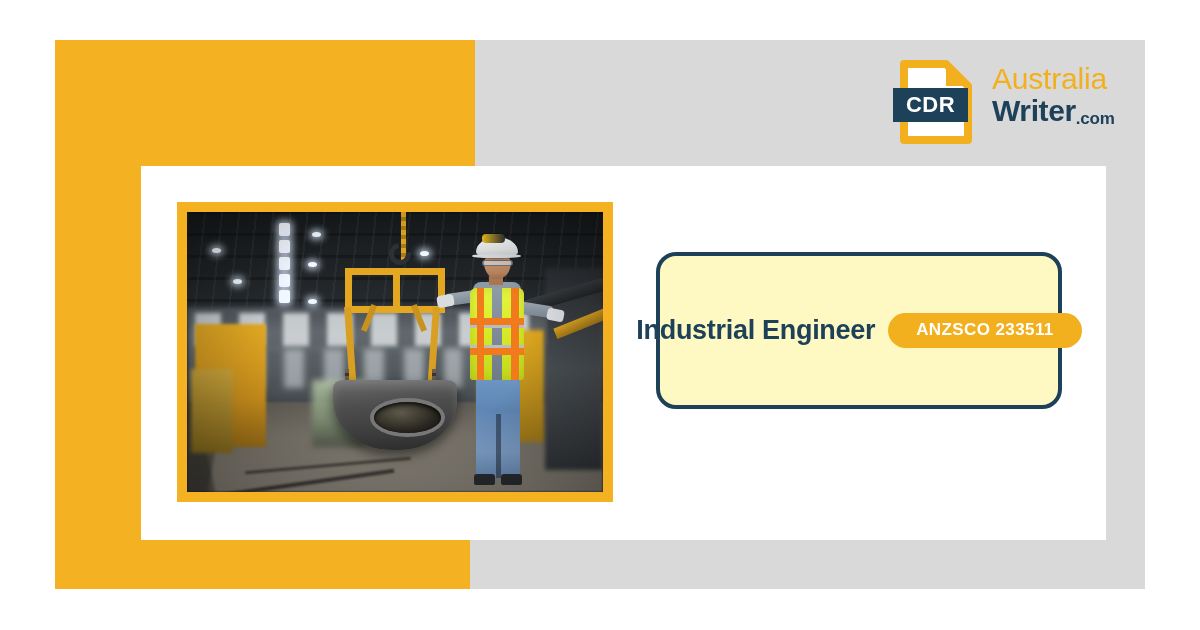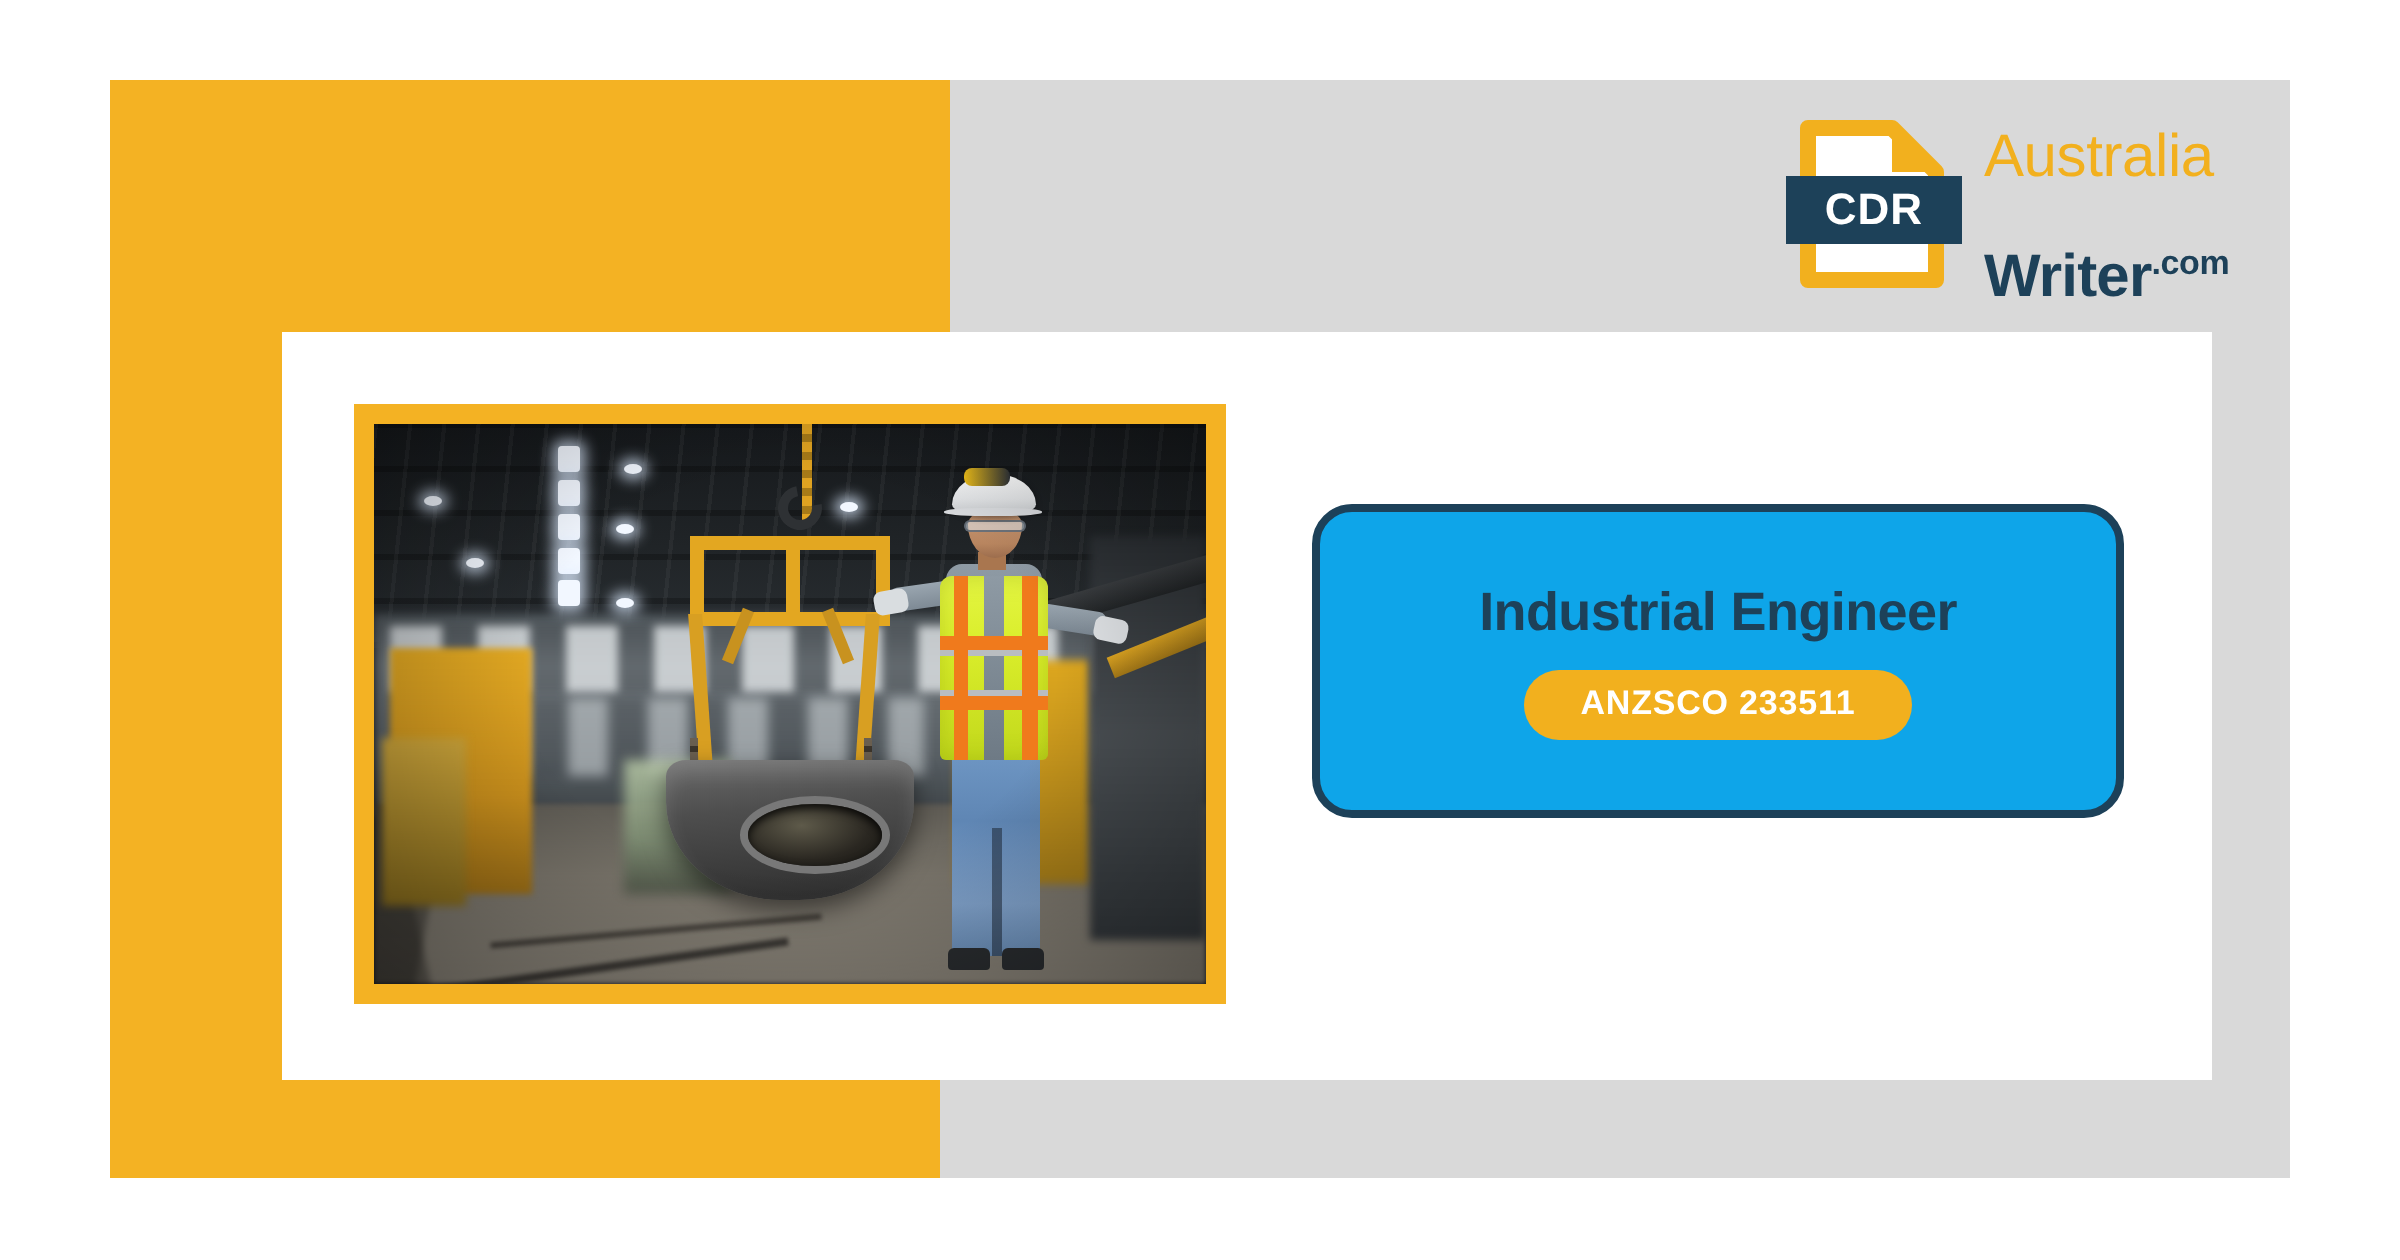--- a/index.html
+++ b/index.html
@@ -313,22 +313,22 @@
     background: radial-gradient(ellipse at 50% 45%, rgba(0,0,0,0) 45%, rgba(0,0,0,.38) 100%);
     pointer-events:none;
   }
 
   
   .title-card {
     position: absolute; left: 656px; top: 252px;
     width: 406px; height: 157px;
     border: 4px solid #1d4159;
     border-radius: 20px;
-    background: #0ea5e9;
-    display: flex; flex-direction: column;
+    background: #fef9c3;
+    display: flex; flex-direction: row;
     align-items: center; justify-content: center;
     gap: 13px;
   }
   .title-main {
     font-size: 27px; font-weight: bold; color: #1d4159;
     letter-spacing: -0.3px; white-space: nowrap;
   }
   .title-badge {
     background: #F2B01E; color: #ffffff;
     font-size: 17px; font-weight: bold;
@@ -336,35 +336,35 @@
     border-radius: 999px; letter-spacing: .4px; white-space: nowrap;
   }
 
   
   .logo { position: absolute; left: 900px; top: 58px; width: 232px; height: 88px; }
   .logo-doc {
     position: absolute; left: 0px; top: 2px; width: 72px; height: 84px;
   }
   .logo-cdr {
     position: absolute; left: -7px; top: 30px;
-    width: 88px; height: 34px;
+    width: 75px; height: 34px;
     background: #1d4159;
     display:flex; align-items:center; justify-content:center;
   }
   .logo-cdr span {
     color: #ffffff; font-weight: bold; font-size: 22px; letter-spacing: .5px;
     line-height: 1;
   }
   .logo-text { position: absolute; left: 92px; top: 6px; }
   .logo-line1 {
     font-size: 30px; color: #F2B01E; line-height: 1.0; letter-spacing:-.2px;
   }
   .logo-line2 {
     font-size: 30px; color: #1d4159; font-weight: bold; line-height: 1.12;
-    letter-spacing:-.4px; display:flex; align-items:flex-start;margin-top:28px;
+    letter-spacing:-.4px; display:flex; align-items:flex-end;
   }
   .logo-dotcom { font-size: 17px; font-weight: bold; color:#1d4159; letter-spacing:-.2px; }
 </style>
 </head>
 <body>
 
 <div class="page">
 
   <div class="canvas">
     <div class="yellow-top"></div>

